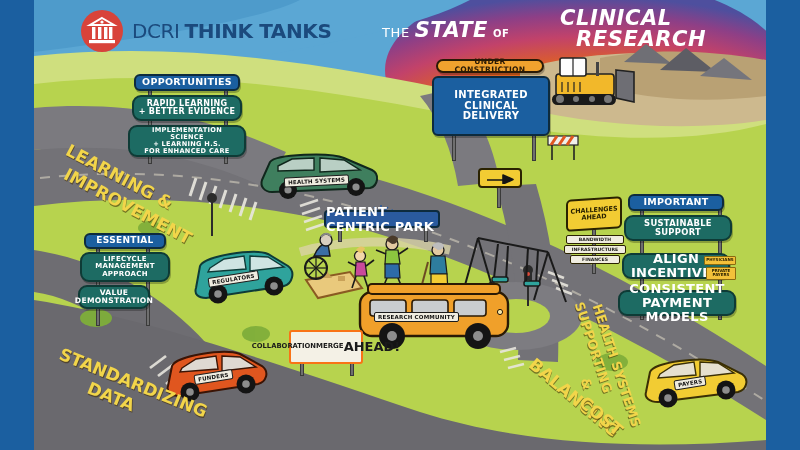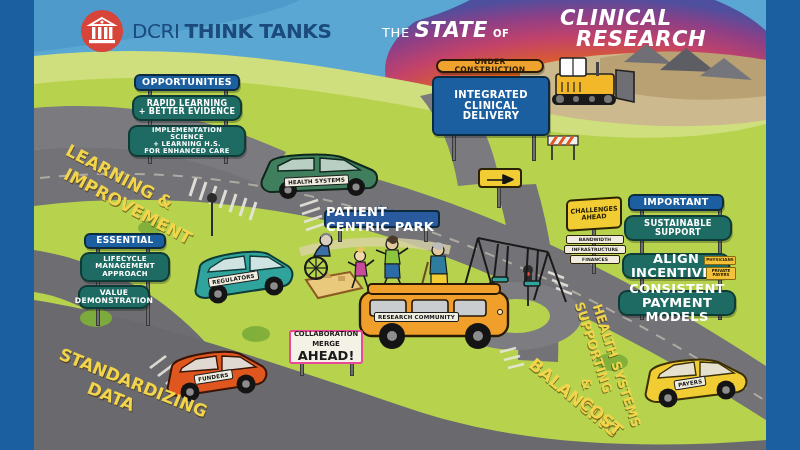--- a/index.html
+++ b/index.html
@@ -25,23 +25,23 @@
     box-shadow:1px 2px 0 rgba(0,0,0,.25);
     padding:2px 4px;
   }
   .sign-head { background:#1b5fa0;border-radius:6px; }
   .sign-body { background:#1d6b63; border-color:#0e3b36; }
   .sign-orange { background:#f0a22e; color:#2a1a05; border-color:#2a1a05; }
   .post {
     position:absolute; background:#6f6f6f; border:1px solid #3a3a3a; width:4px;
   }
   .white-sign {
-    position:absolute; background:#f4f1e6; border:2px solid #ec4899;
+    position:absolute; background:#f4f1e6; border:2px solid #f97316;
     color:#1a1a1a; font-weight:bold; text-align:center; border-radius:3px;
-    display:flex; flex-direction:column; align-items:center; justify-content:center;
+    display:flex; flex-direction:row; align-items:center; justify-content:center;
     line-height:1.1; padding:14px;
   }
   .road-text {
     position:absolute; color:#f2d54a; font-weight:bold;
     font-family:"DejaVu Sans", sans-serif;
     text-shadow:1px 1px 0 rgba(60,40,0,.55);
     white-space:nowrap; pointer-events:none;
   }
   .vehicle-label {
     position:absolute; background:#efece0; border:1.5px solid #1c1c1c;

